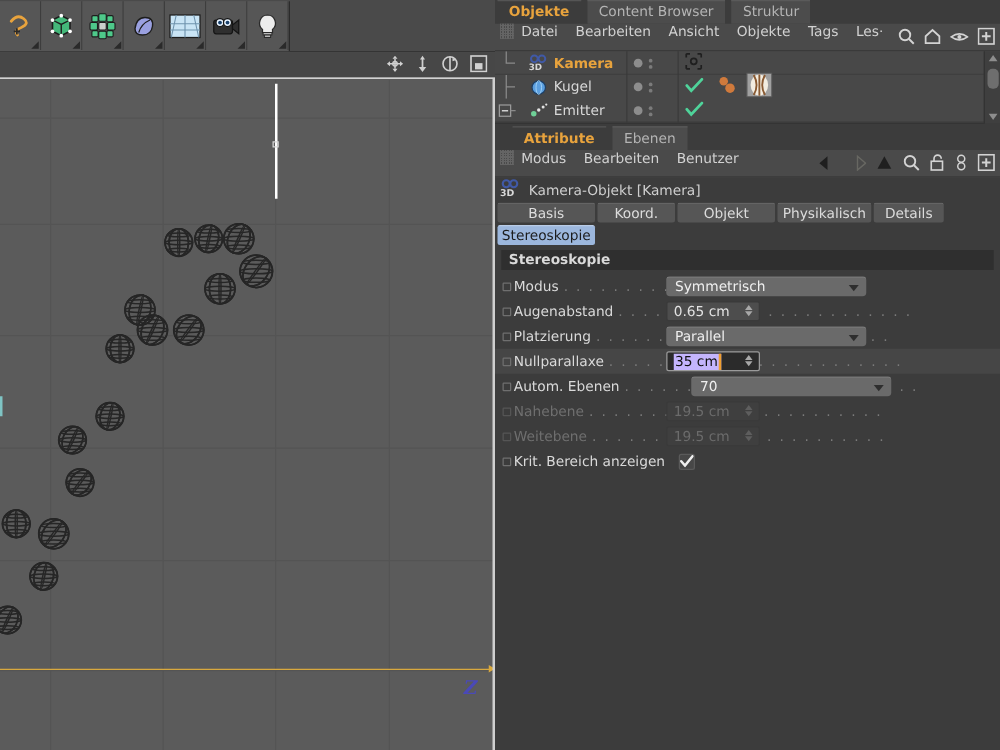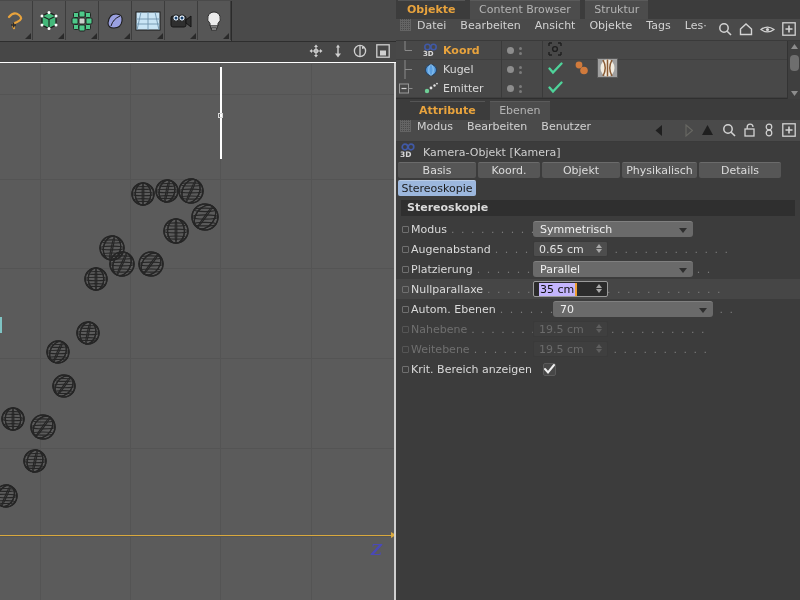--- a/index.html
+++ b/index.html
@@ -574,21 +574,21 @@
             <path d="M7 0 v9.5 h7" stroke="#8a8a8a" stroke-width="1" fill="none"></path>
           </svg>
       </div>
       <div class="oicon">
         <svg width="16" height="15" viewBox="0 0 16 15">
           <circle cx="4.5" cy="4" r="2.7" fill="none" stroke="#4059a6" stroke-width="1.6"></circle>
           <circle cx="10.5" cy="4" r="2.7" fill="none" stroke="#4059a6" stroke-width="1.6"></circle>
           <text x="0" y="13" font-size="7" font-family="DejaVu Sans" fill="#d8d8d8" font-weight="bold">3D</text>
         </svg>
       </div>
-      <div class="oname sel">Koord</div>
+      <div class="oname sel">Kamera</div>
       <div class="dotcol">
         <div class="dot"></div>
         <div class="dots2">
             <i></i>
             <i></i>
           </div>
       </div>
       <div class="tagcol">
         <span>
           <svg width="14" height="14" viewBox="0 0 14 14">
@@ -748,21 +748,21 @@
     </span>
     <span class="txt">Kamera-Objekt [Kamera]</span>
   </div>
 
   <div id="attr-tabs">
     <div class="arow">
       <span class="atab" style="width:78px">Basis</span>
       <span class="atab" style="width:62px">Koord.</span>
       <span class="atab" style="width:78px">Objekt</span>
       <span class="atab" style="width:75px">Physikalisch</span>
-      <span class="atab" style="width:82px">Details</span>
+      <span class="atab" style="width:56px">Details</span>
     </div>
     <div class="arow">
       <span class="atab active" style="width:78px">Stereoskopie</span>
     </div>
   </div>
 
   <div class="sect">Stereoskopie</div>
 
   <div id="params">
       <div class="prow">

